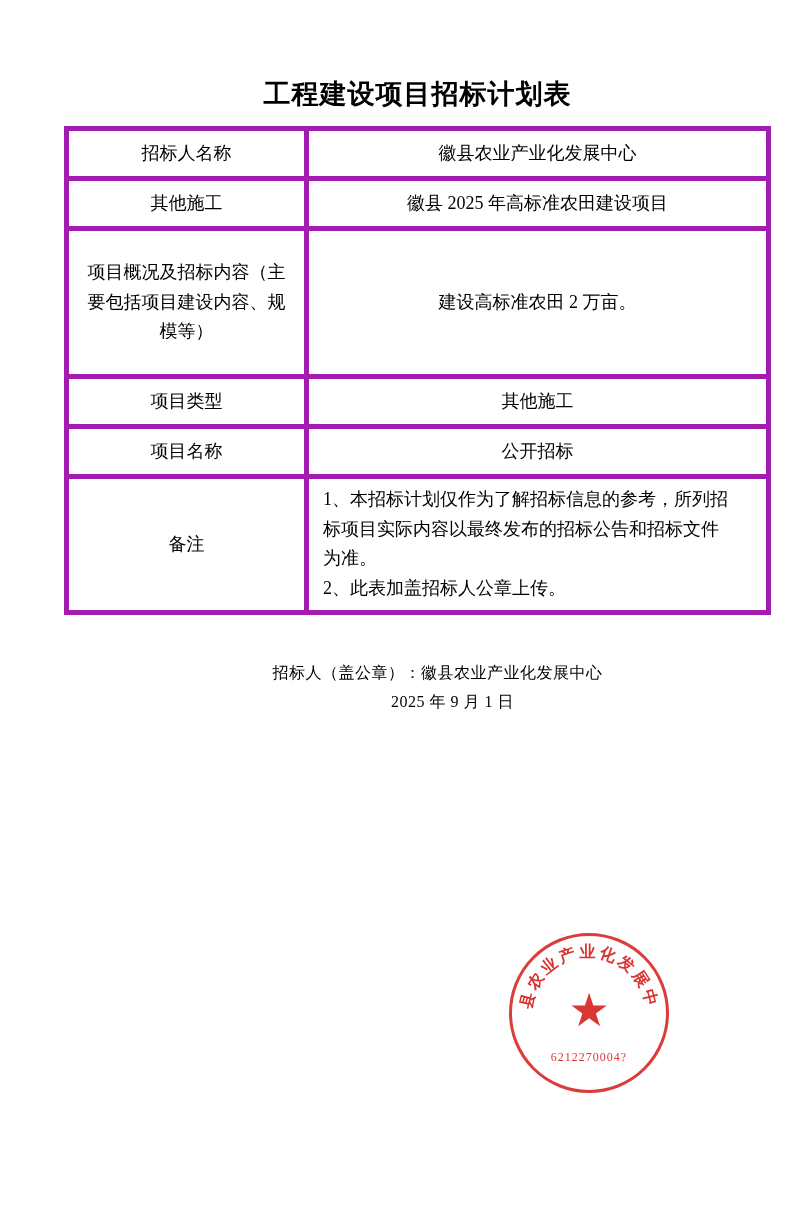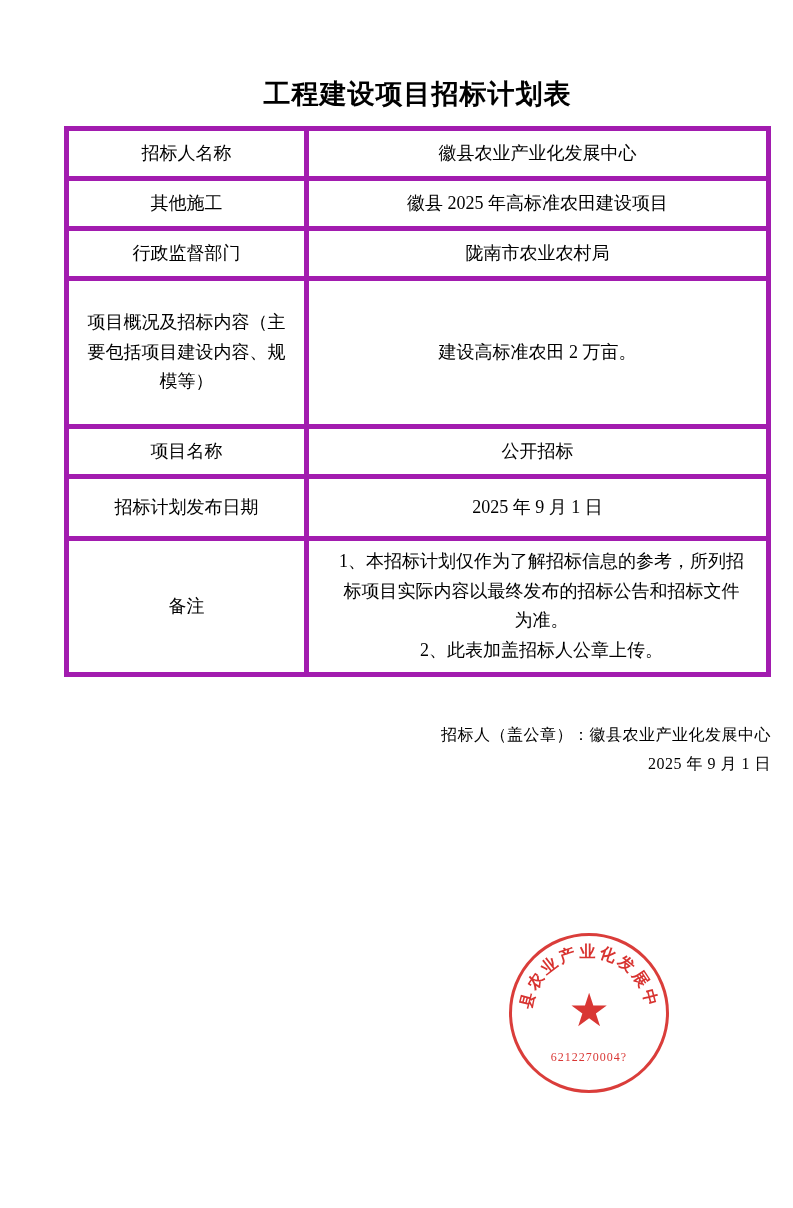--- a/index.html
+++ b/index.html
@@ -46,40 +46,40 @@
     vertical-align: middle;
   }
   td.label {
     width: 215px;
     text-align: center;
   }
   td.value {
     text-align: center;
   }
   td.value.left {
-    text-align: center;
+    text-align: left;
     padding-left: 14px;
     padding-right: 6px;
   }
   .row-h-normal { height: 50px; }
   .row-h-two { height: 76px; }
   .row-h-big { height: 148px; }
   .row-h-pub { height: 62px; }
   .row-h-note { height: 130px; }
   .cell-lines span {
     display: block;
   }
   .note-text {
     text-indent: 0;
   }
   .signature-block {
     width: 707px;
     margin: 0 auto;
     padding-top: 42px;
-    text-align: right;
+    text-align: center;
     font-size: 16px;
     position: relative;
   }
   .signature-line {
     display: block;
     letter-spacing: 0.5px;
     line-height: 2;
     padding-left: 40px;
   }
   .signature-date {
@@ -150,35 +150,31 @@
   <table class="plan-table">
     <tbody>
       <tr class="row-h-normal">
         <td class="label">招标人名称</td>
         <td class="value">徽县农业产业化发展中心</td>
       </tr>
       <tr class="row-h-normal">
         <td class="label">其他施工</td>
         <td class="value">徽县 2025 年高标准农田建设项目</td>
       </tr>
-      <tr class="row-h-normal">
-        <td class="label">行政监督部门</td>
-        <td class="value">陇南市农业农村局</td>
-      </tr>
       <tr class="row-h-big">
         <td class="label">项目概况及招标内容（主要包括项目建设内容、规模等）</td>
         <td class="value">建设高标准农田 2 万亩。</td>
       </tr>
       <tr class="row-h-normal">
+        <td class="label">项目类型</td>
+        <td class="value">其他施工</td>
+      </tr>
+      <tr class="row-h-normal">
         <td class="label">项目名称</td>
         <td class="value">公开招标</td>
-      </tr>
-      <tr class="row-h-pub">
-        <td class="label">招标计划发布日期</td>
-        <td class="value">2025 年 9 月 1 日</td>
       </tr>
       <tr class="row-h-note">
         <td class="label">备注</td>
         <td class="value left cell-lines note-text">
           <span>1、本招标计划仅作为了解招标信息的参考，所列招</span>
           <span>标项目实际内容以最终发布的招标公告和招标文件</span>
           <span>为准。</span>
           <span>2、此表加盖招标人公章上传。</span>
         </td>
       </tr>

